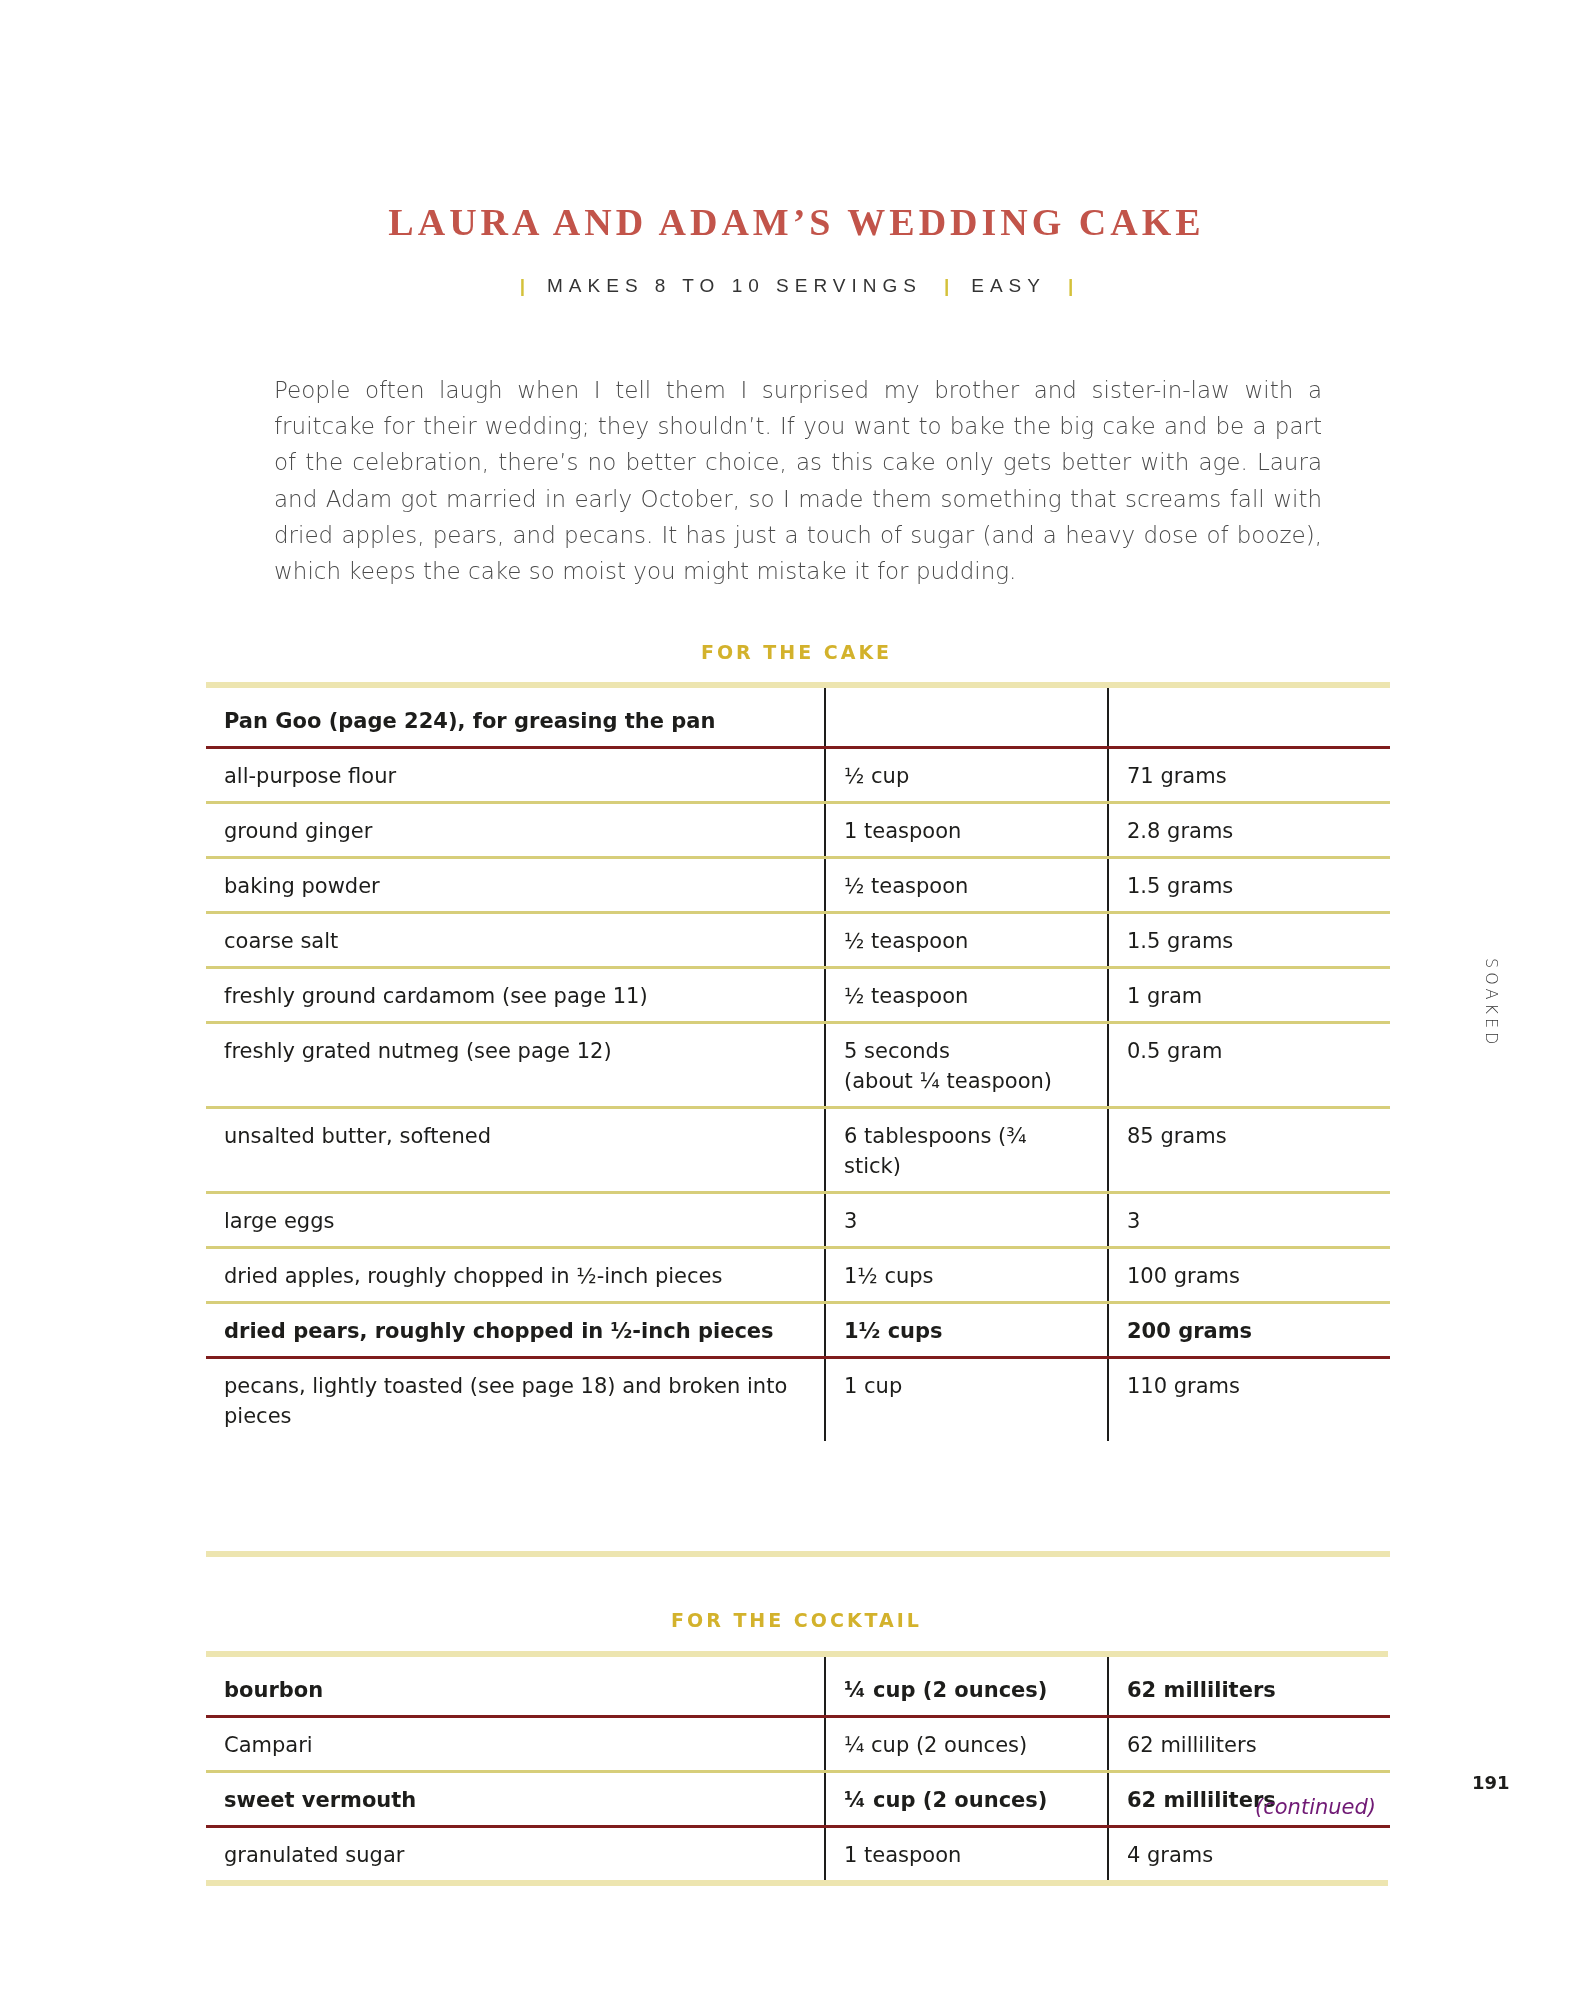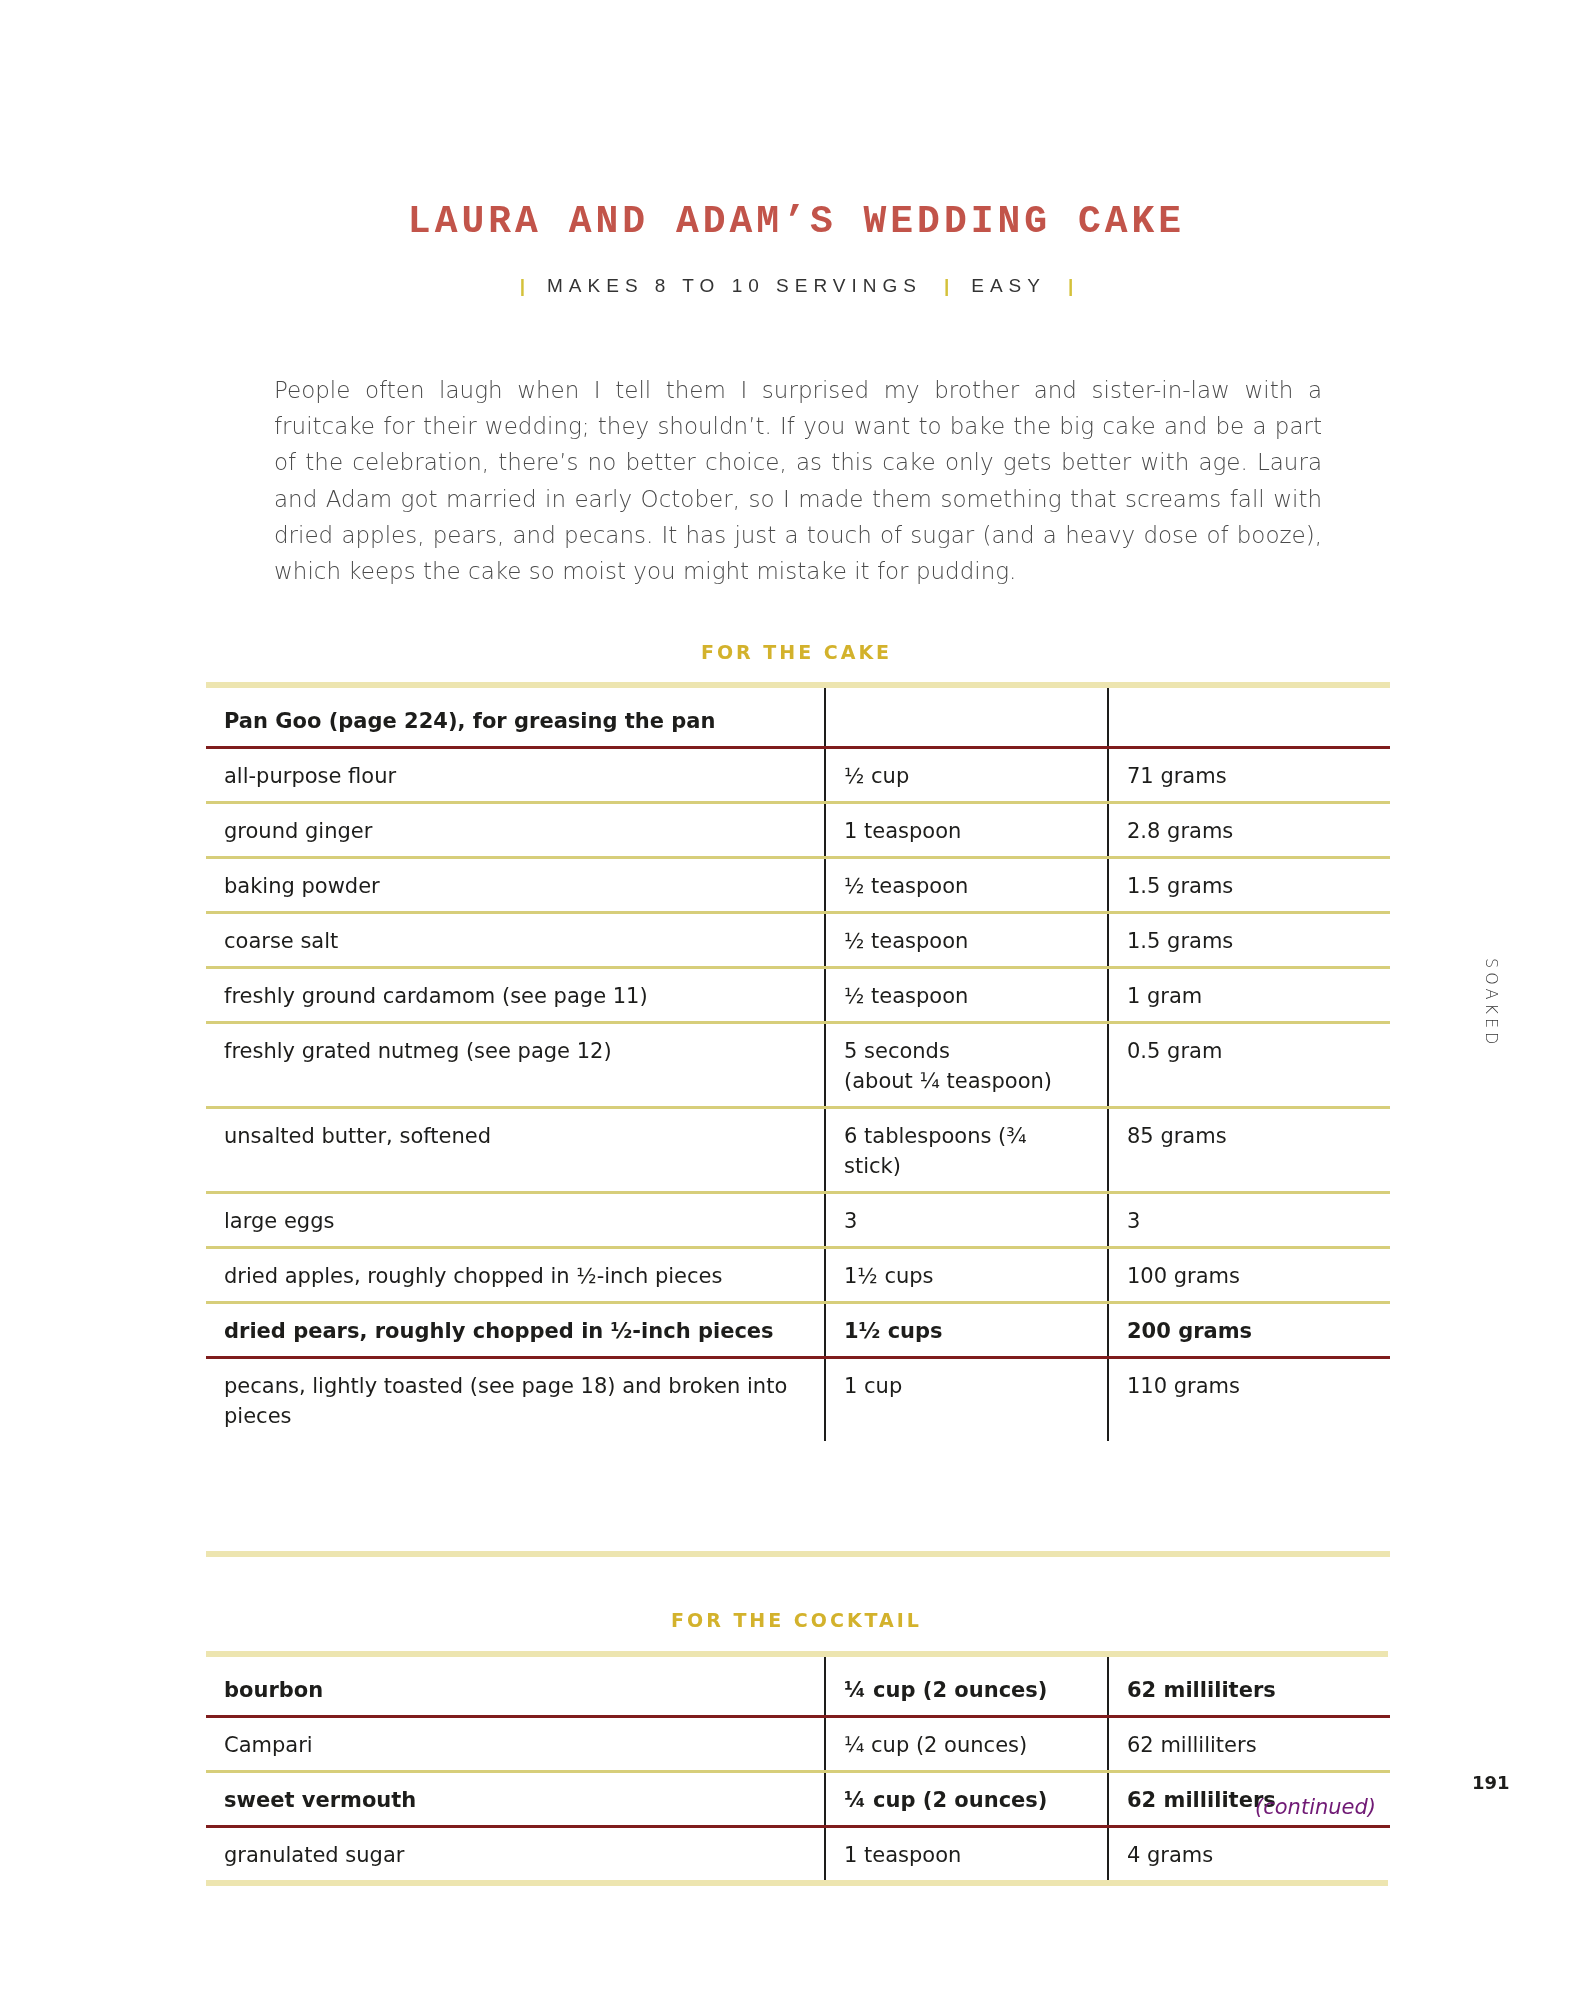--- a/index.html
+++ b/index.html
@@ -1,17 +1,17 @@
 <!DOCTYPE html>
 <html><head>
 <meta charset="utf-8">
 <style>
   html, body { margin: 0; padding: 0; background: #ffffff; }
   body { width: 1593px; height: 2002px; position: relative; overflow: hidden; font-family: "Liberation Sans", sans-serif; color: #1d1d1b; }
-  .title { position: absolute; top: 200px; left: 0; width: 1593px; text-align: center; font-family: Liberation Mono, monospace; font-weight: bold; font-size: 38px; letter-spacing: 4px; color: #c2544a; }
+  .title { position: absolute; top: 200px; left: 0; width: 1593px; text-align: center; font-family: Liberation Serif, serif; font-weight: bold; font-size: 38px; letter-spacing: 4px; color: #c2544a; }
   .subtitle { position: absolute; top: 275px; left: 0; width: 1593px; text-align: center; font-family: Liberation Sans, sans-serif; font-size: 19px; letter-spacing: 6px; color: #333; font-weight: 300; }
   .subtitle .bar { color: #d4c13a; font-weight: bold; margin: 0 22px; letter-spacing: 0; }
   .intro { position: absolute; top: 372px; left: 274px; width: 1048px; font-family: "DejaVu Sans", sans-serif; font-size: 23px; line-height: 36.2px; color: #4a4a4a; text-align: justify; font-weight: 200; }
   .section-head { position: absolute; left: 0; width: 1593px; text-align: center; font-family: "DejaVu Sans", sans-serif; font-weight: bold; font-size: 19px; letter-spacing: 3px; color: #d3b22c; }
   table.ing { position: absolute; left: 206px; border-collapse: collapse; font-family: "DejaVu Sans", sans-serif; font-size: 21px; color: #1d1d1b; }
   table.ing td { padding: 12px 18px 10px 18px; vertical-align: top; line-height: 30px; }
   table.ing td.c1 { width: 582px; }
   table.ing td.c2 { width: 245px; border-left: 2px solid #1d1d1b; }
   table.ing td.c3 { width: 245px; border-left: 2px solid #1d1d1b; }
   table.ing tr { border-bottom: 3px solid #d7ce7a; }

